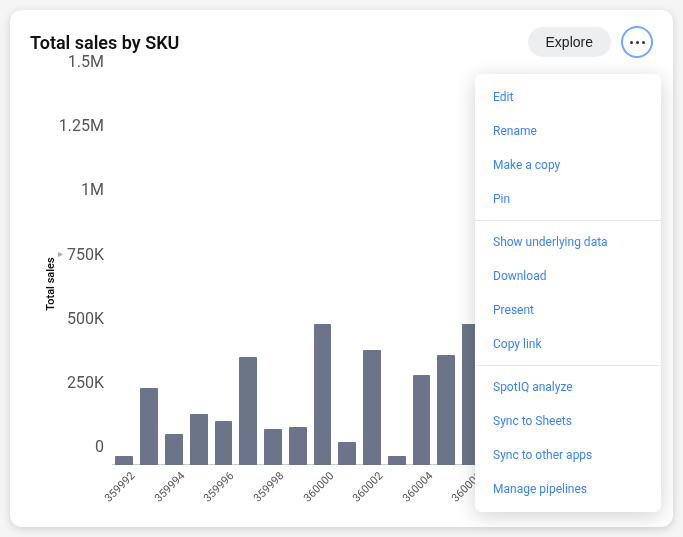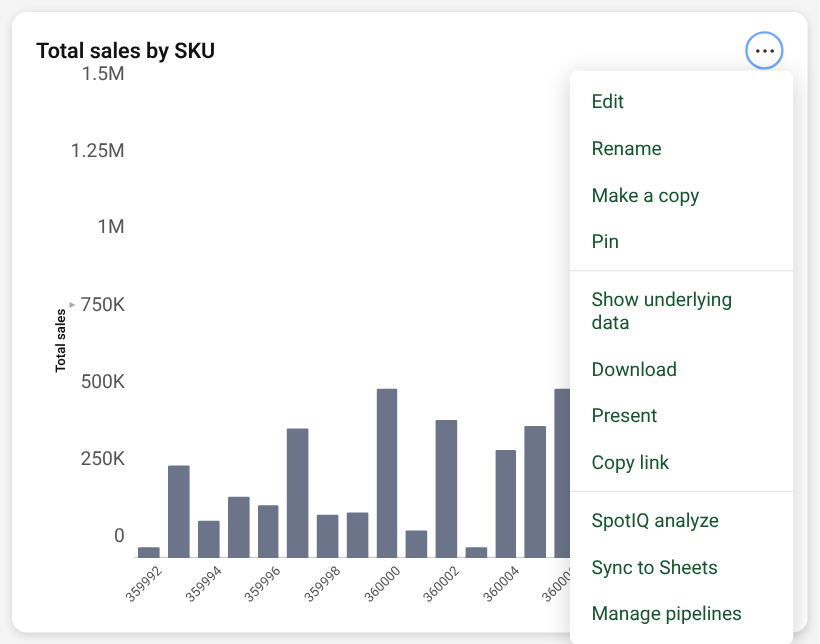--- a/index.html
+++ b/index.html
@@ -127,46 +127,47 @@
     left: 50%;
     transform-origin: top left;
     transform: rotate(-45deg) translate(-100%, 6px);
     font-size: 11px;
     color: #555;
     white-space: nowrap;
   }
   .menu {
     position: absolute;
     right: 12px;
-    top: 49px;
+    top: 64px;
     width: 186px;
     background: #fff;
     border-radius: 6px;
     box-shadow: 0 4px 20px rgba(0,0,0,0.18);
     padding: 6px 0;
-    font-size: 16px;
-    color: #14532d;
+    font-size: 12px;
+    color: #3b82f6;
   }
   .menu-item {
     padding: 10px 18px;
     cursor: pointer;
   }
   .menu-sep {
     border-top: 1px solid #e6e8eb;
     margin: 4px 0;
   }
 </style>
 </head>
 <body>
 
 <div class="card">
 
   <div class="header">
     <div class="title">Total sales by SKU</div>
     <div class="header-right">
+      <button class="explore-btn">Explore</button>
       <button class="more-btn">
         <span class="more-dot"></span>
         <span class="more-dot"></span>
         <span class="more-dot"></span>
       </button>
     </div>
   </div>
 
   <div class="chart-area">
     <div class="ylabel">Total sales</div>
@@ -265,16 +266,17 @@
       <div class="menu-item">Make a copy</div>
       <div class="menu-item">Pin</div>
       <div class="menu-sep"></div>
       <div class="menu-item">Show underlying data</div>
       <div class="menu-item">Download</div>
       <div class="menu-item">Present</div>
       <div class="menu-item">Copy link</div>
       <div class="menu-sep"></div>
       <div class="menu-item">SpotIQ analyze</div>
       <div class="menu-item">Sync to Sheets</div>
+      <div class="menu-item">Sync to other apps</div>
       <div class="menu-item">Manage pipelines</div>
     </div>
 
 </div>
 
 </body></html>

